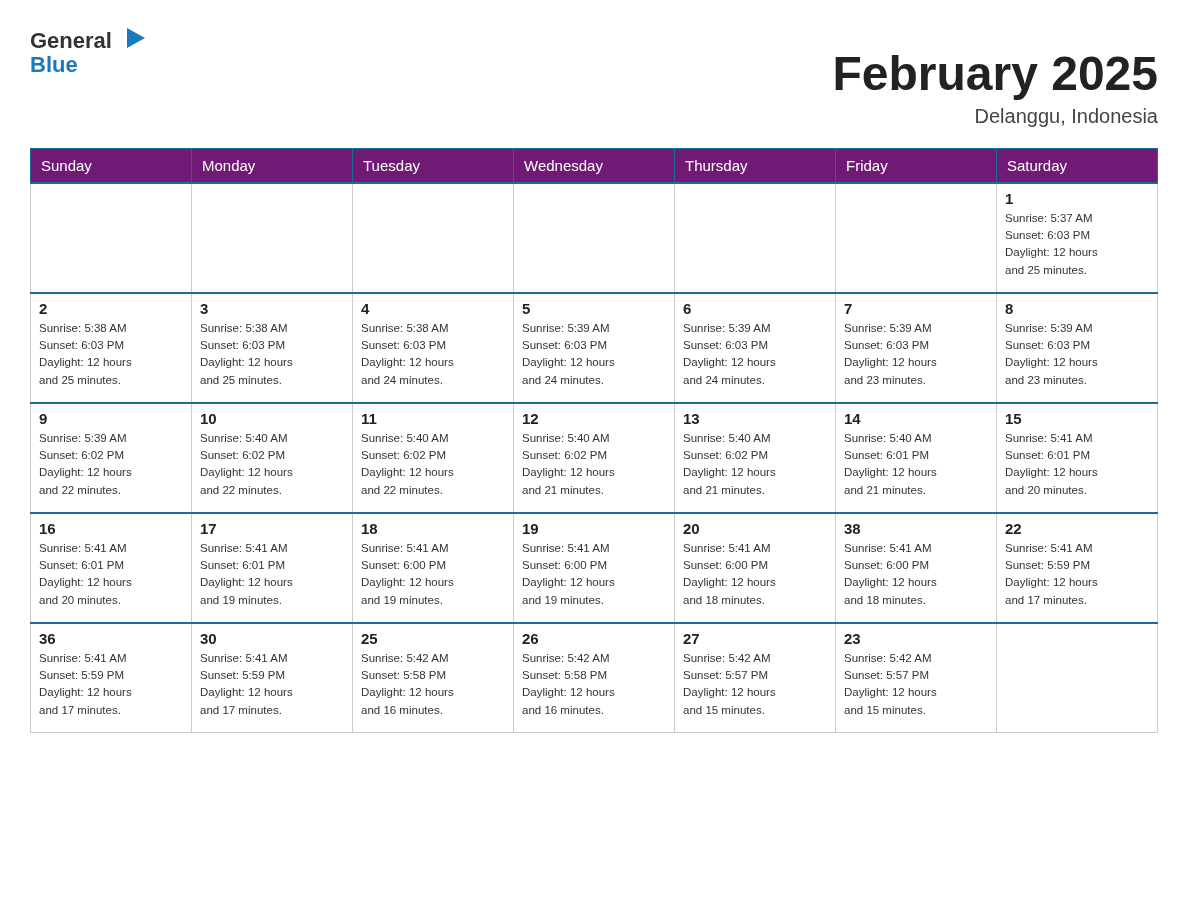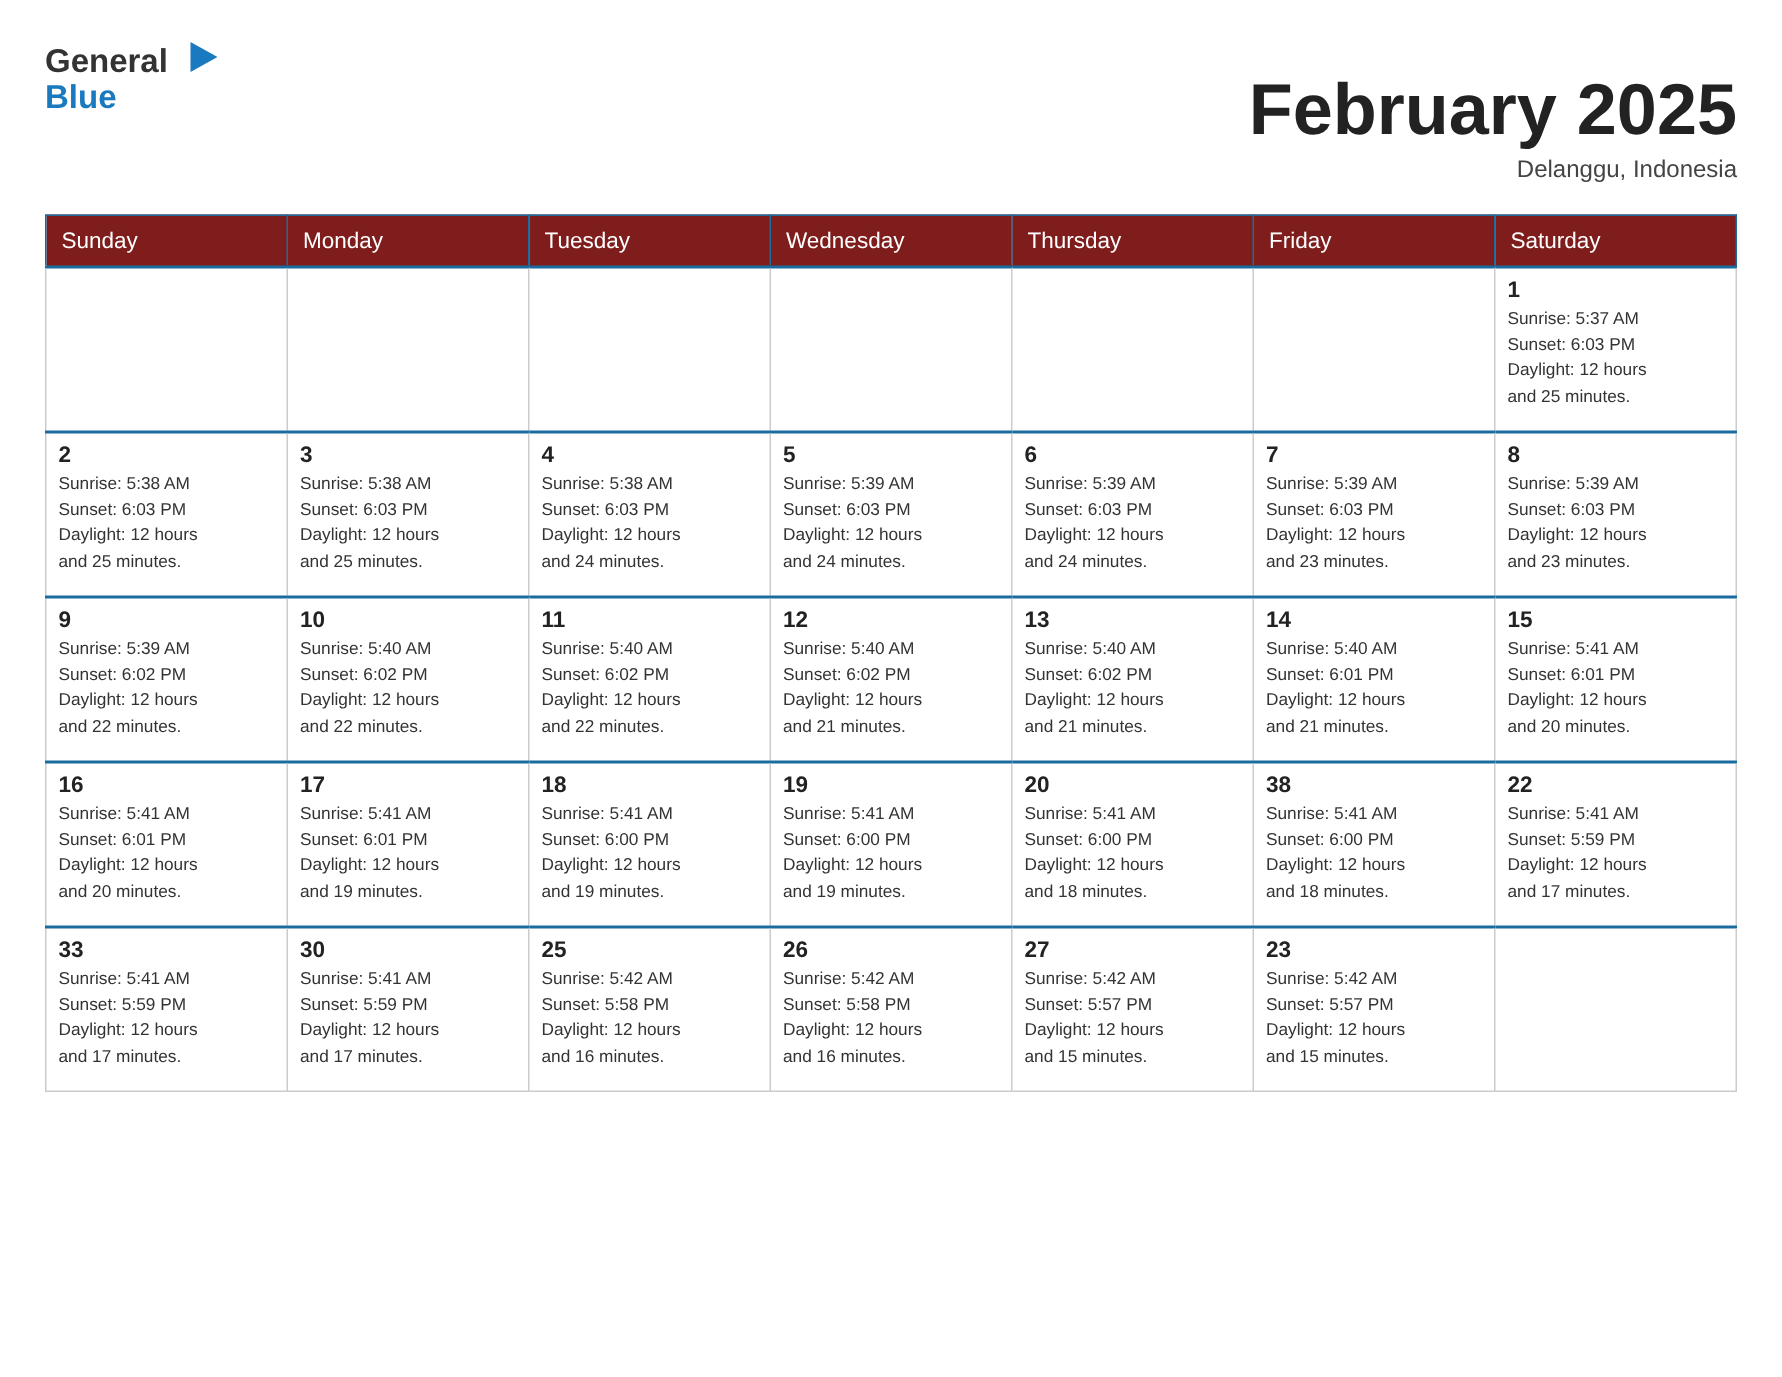--- a/index.html
+++ b/index.html
@@ -25,31 +25,31 @@
       text-align: right;
     }
     .month-title {
       font-size: 48px;
       font-weight: bold;
       color: #222;
       line-height: 1.1;
       margin-top: 28px;
     }
     .location {
-      font-size: 16px;
+      font-size: 20px;
       color: #444;
       margin-top: 4px;
     }
     .calendar-table {
       width: 100%;
       border-collapse: collapse;
       table-layout: fixed;
     }
     .calendar-table th {
-      background-color: #7f1d1d;
+      background-color: #701a75;
       color: #fff;
       font-size: 15px;
       font-weight: normal;
       padding: 8px 10px;
       border: 1px solid #1a6b9e;
       text-align: left;
     }
     .calendar-table td {
       border: 1px solid #ccc;
       vertical-align: top;
@@ -211,21 +211,21 @@
           <span class="day-number">38</span>
           <div class="day-info">Sunrise: 5:41 AM<br>Sunset: 6:00 PM<br>Daylight: 12 hours<br>and 18 minutes.</div>
         </td>
         <td>
           <span class="day-number">22</span>
           <div class="day-info">Sunrise: 5:41 AM<br>Sunset: 5:59 PM<br>Daylight: 12 hours<br>and 17 minutes.</div>
         </td>
       </tr>
       <tr class="week-row">
         <td>
-          <span class="day-number">33</span>
+          <span class="day-number">36</span>
           <div class="day-info">Sunrise: 5:41 AM<br>Sunset: 5:59 PM<br>Daylight: 12 hours<br>and 17 minutes.</div>
         </td>
         <td>
           <span class="day-number">30</span>
           <div class="day-info">Sunrise: 5:41 AM<br>Sunset: 5:59 PM<br>Daylight: 12 hours<br>and 17 minutes.</div>
         </td>
         <td>
           <span class="day-number">25</span>
           <div class="day-info">Sunrise: 5:42 AM<br>Sunset: 5:58 PM<br>Daylight: 12 hours<br>and 16 minutes.</div>
         </td>

